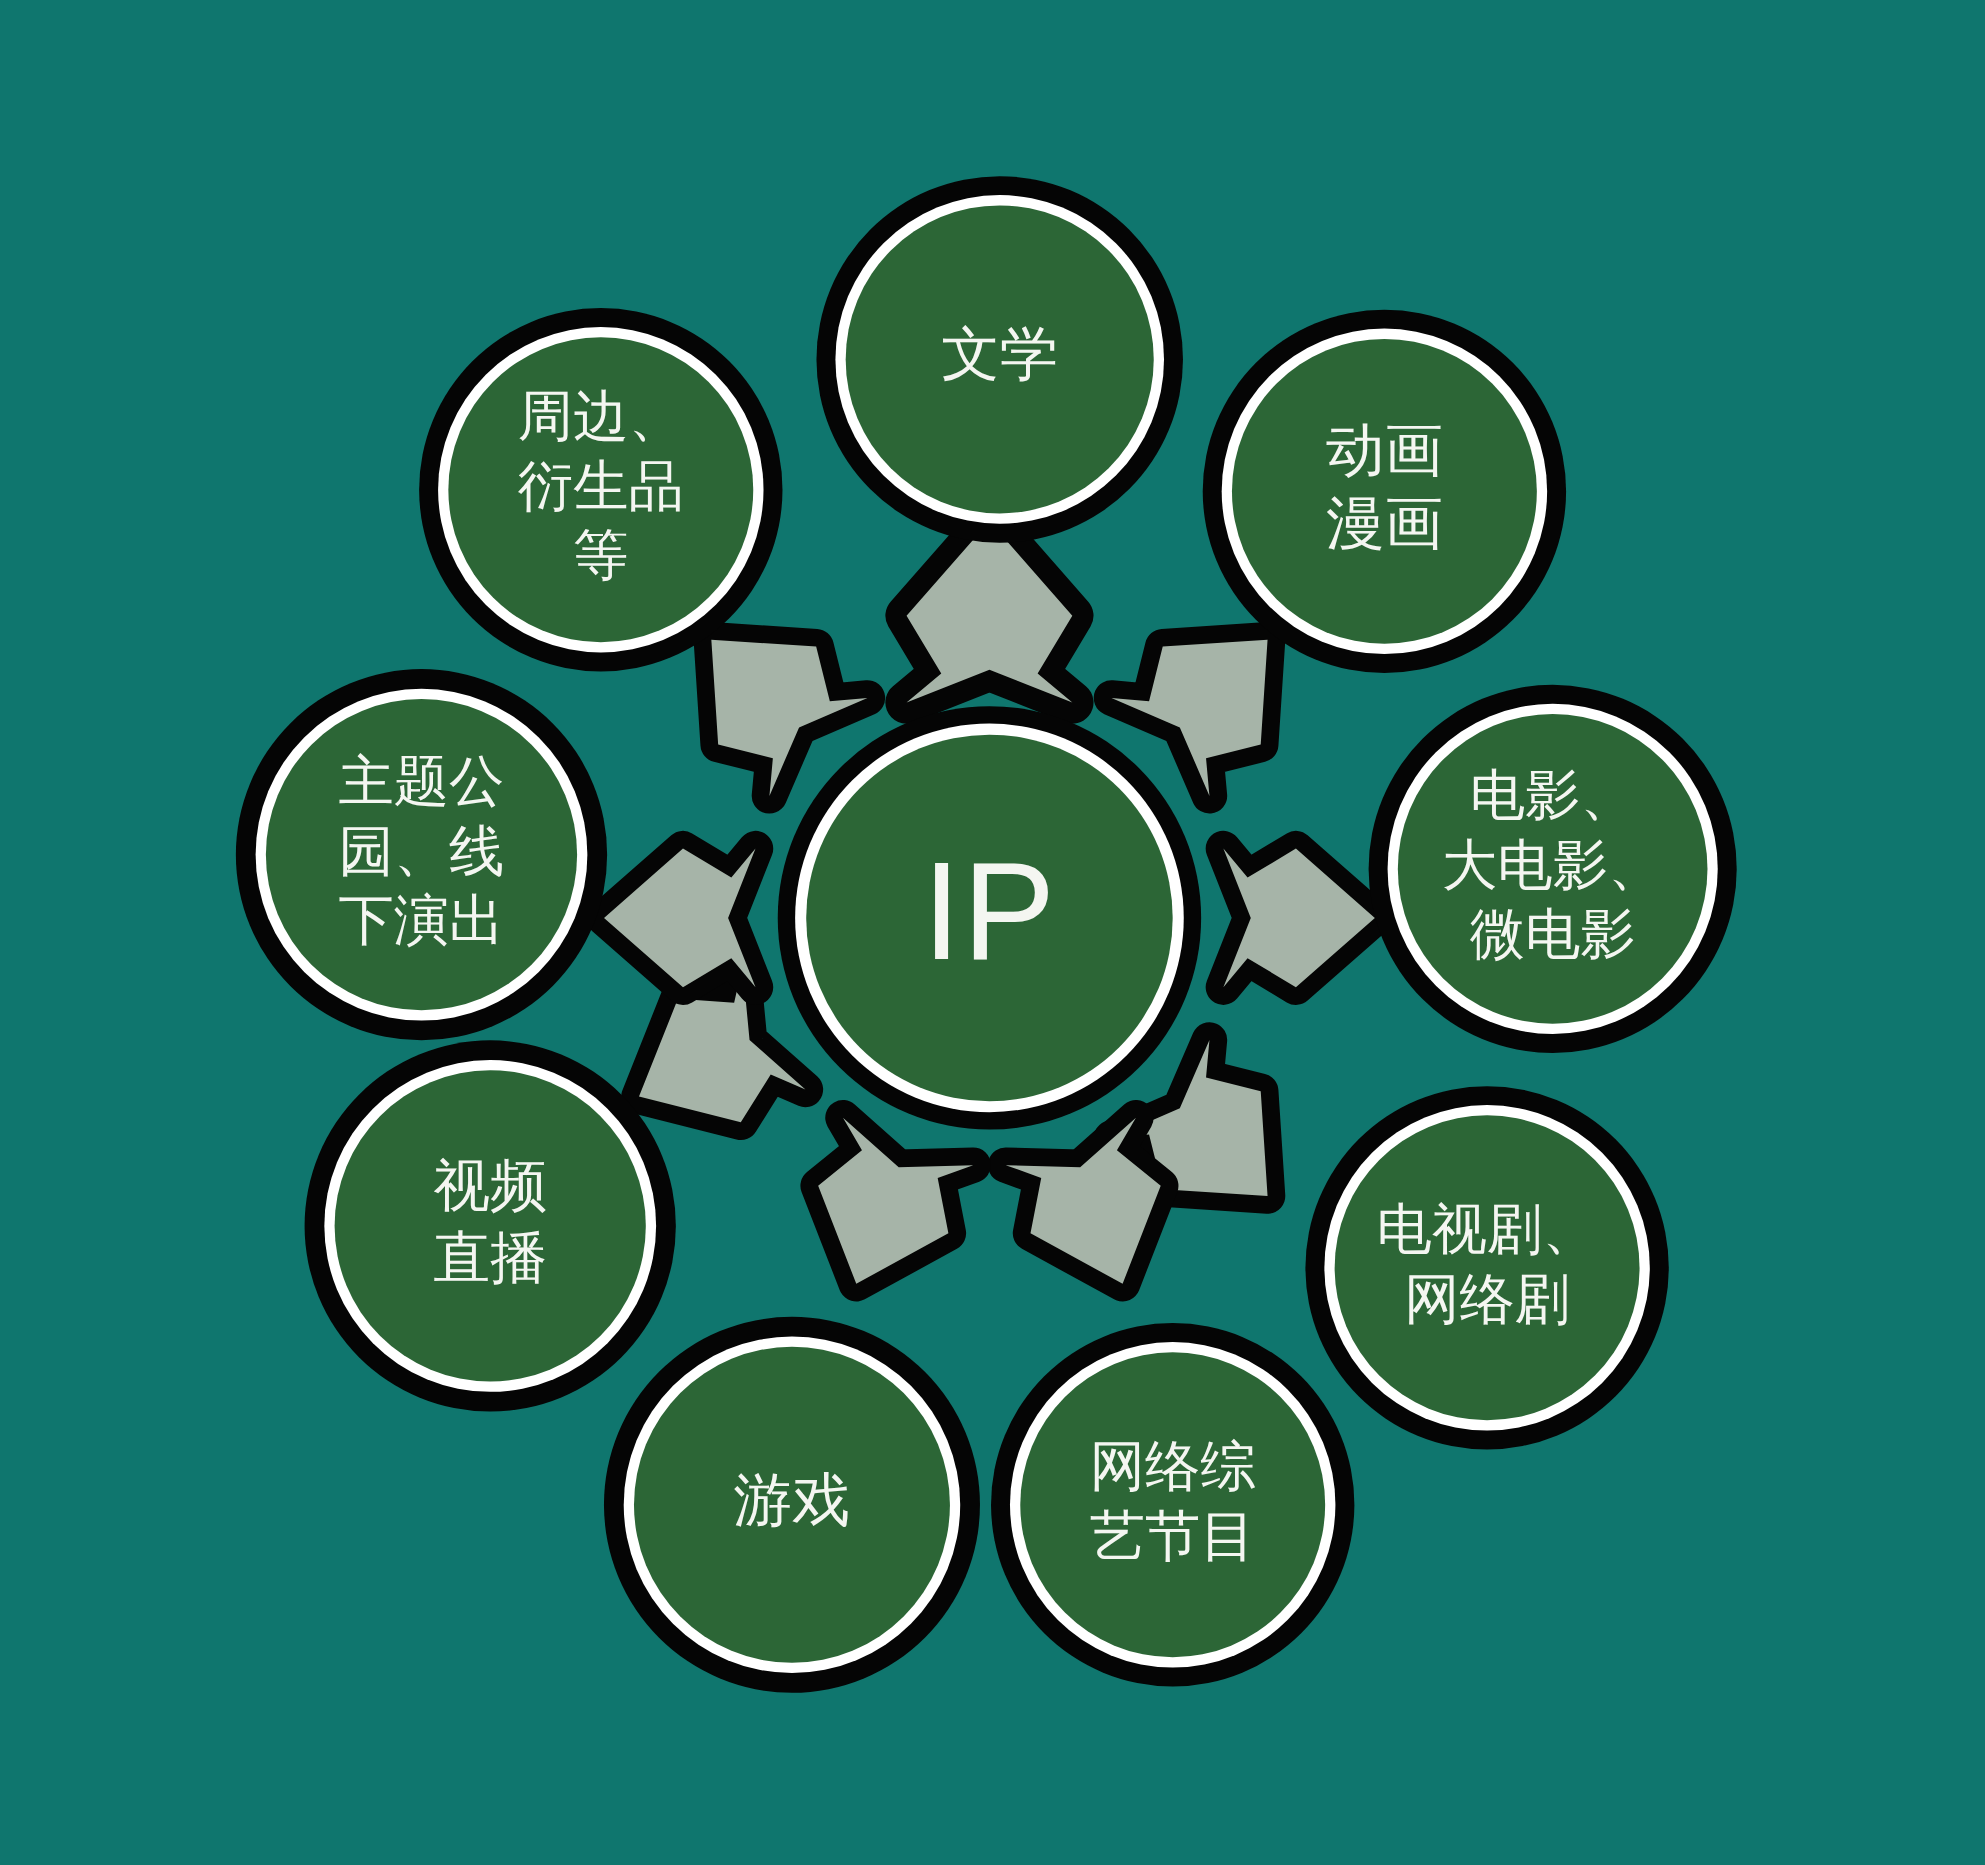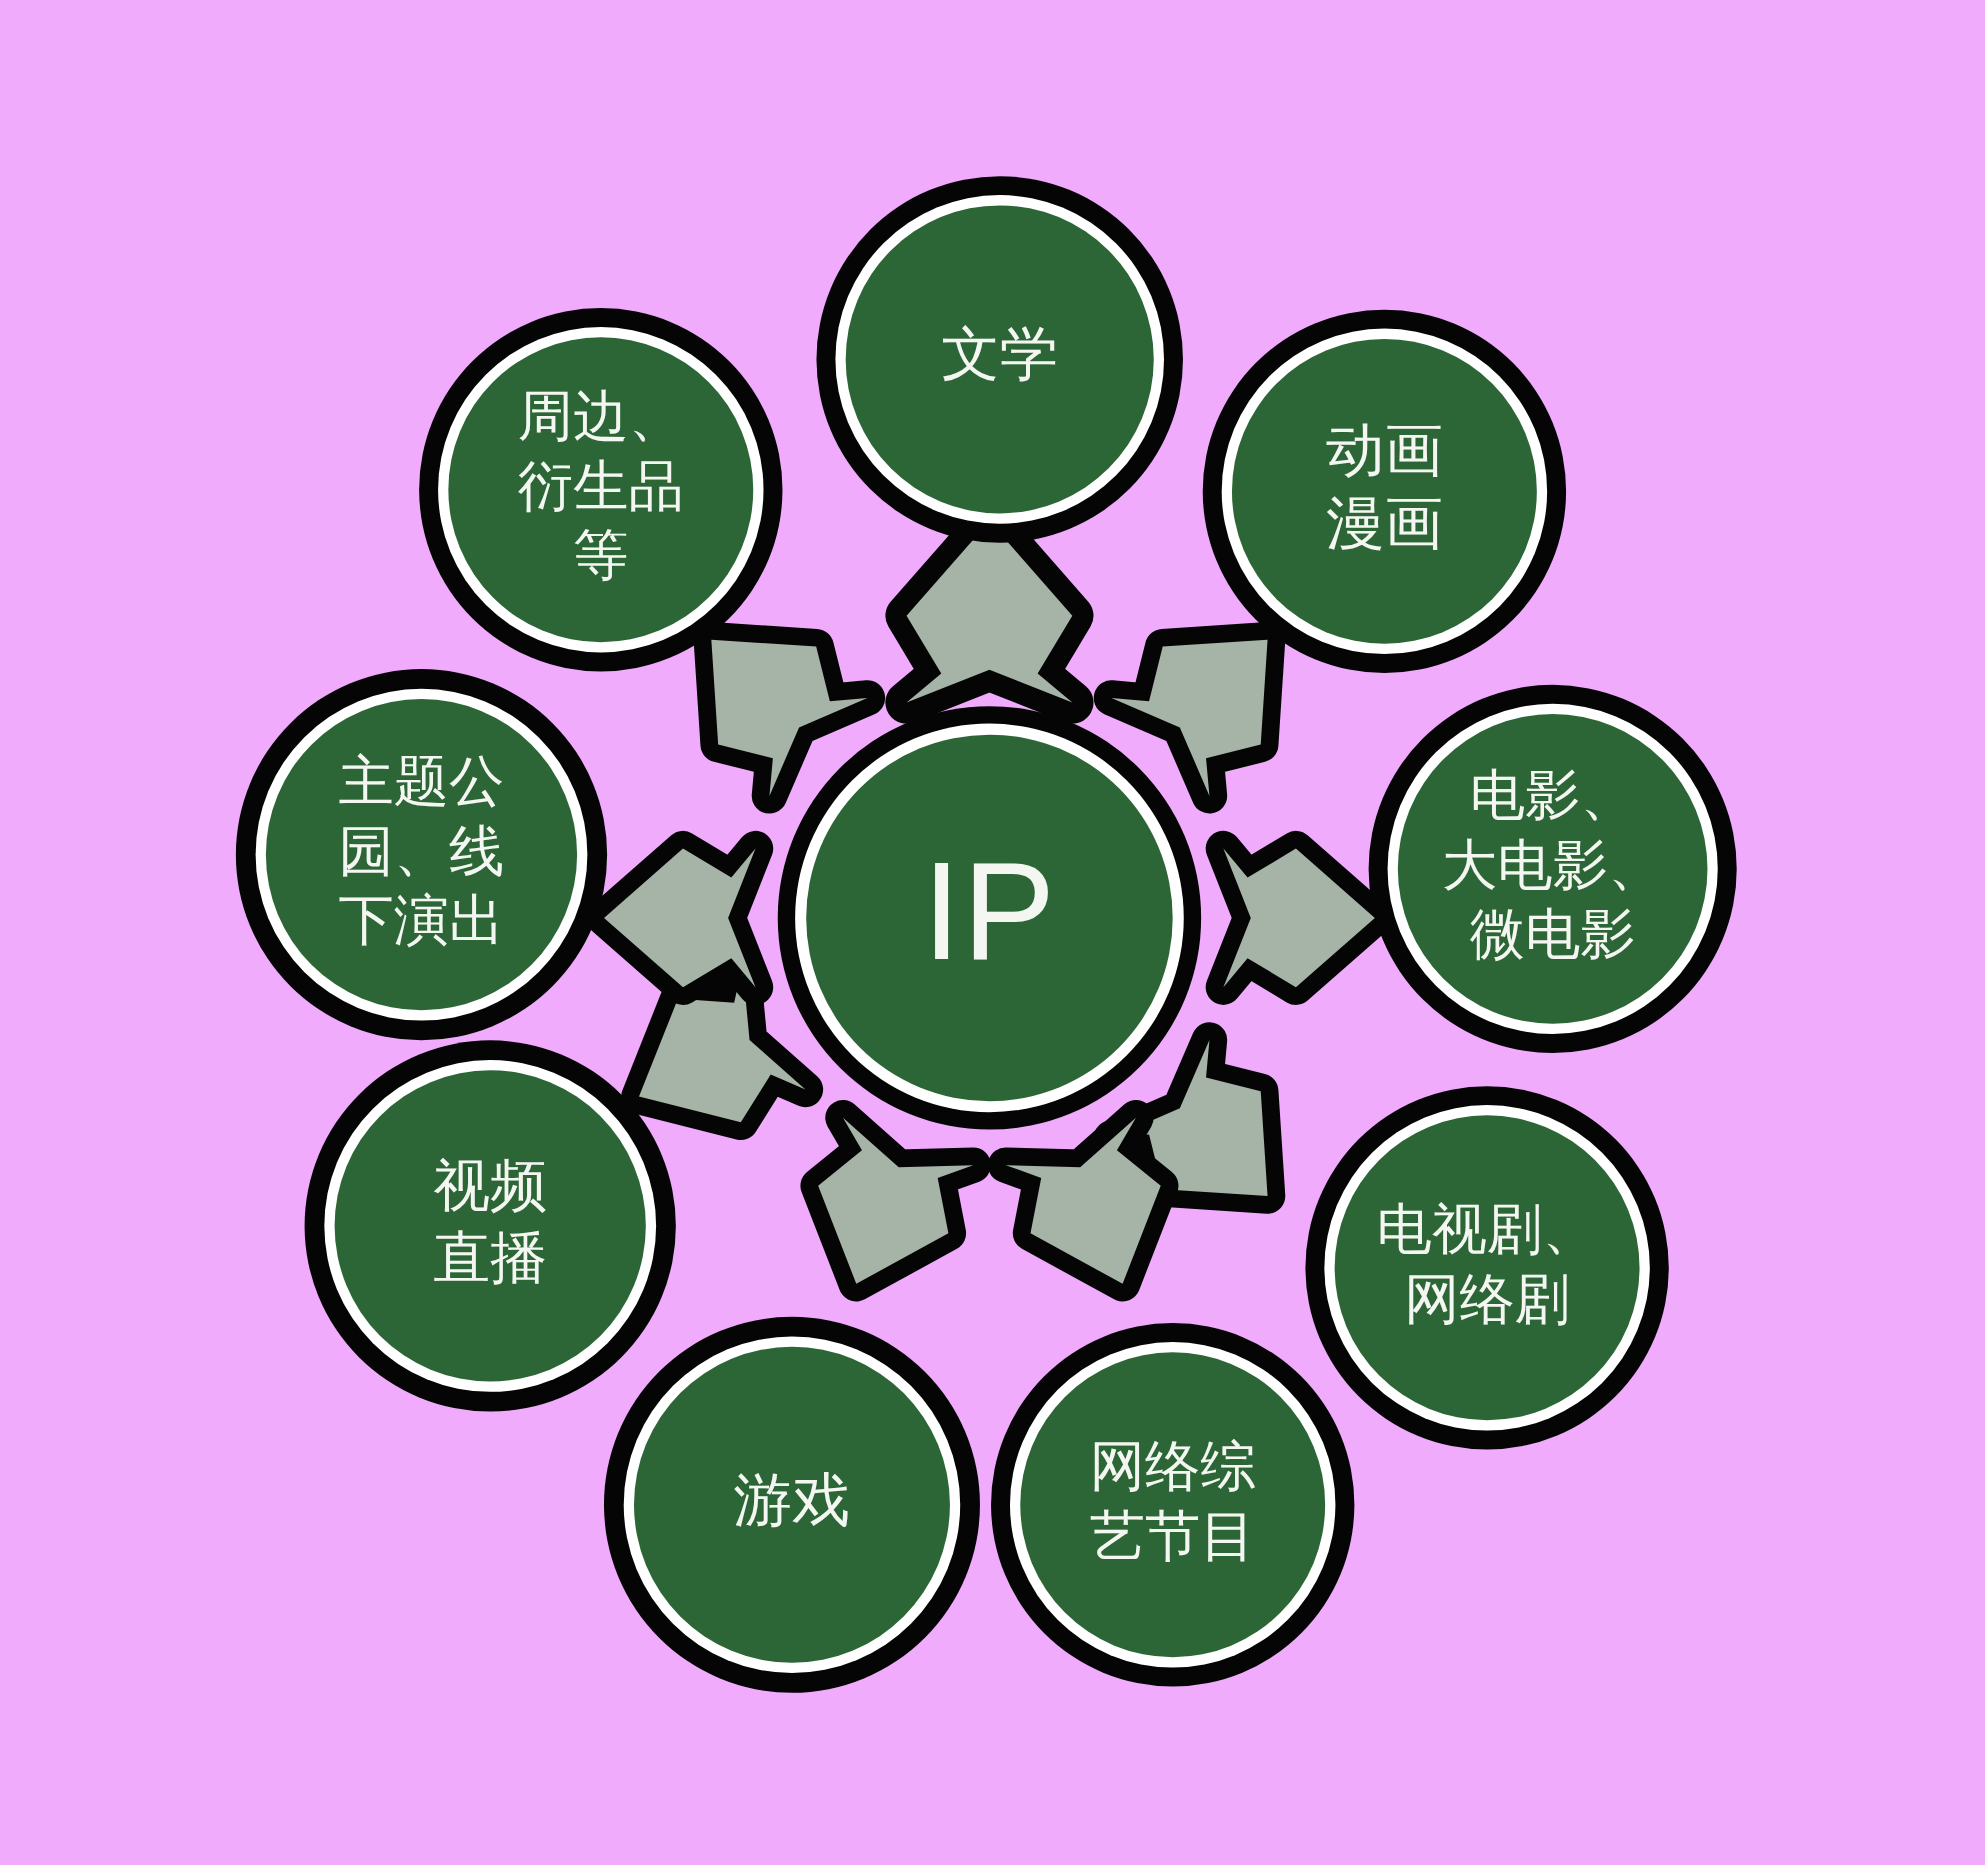--- a/index.html
+++ b/index.html
@@ -10,21 +10,21 @@
   body {
     width: 1986px;
     height: 1865px;
     font-family: "Liberation Sans", "DejaVu Sans", sans-serif;
     overflow: hidden;
   }
   #diagram-root {
     position: relative;
     width: 1986px;
     height: 1865px;
-    background: #f0abfc;
+    background: #0f766e;
   }
   svg#diagram-svg {
     position: absolute;
     top: 0;
     left: 0;
     width: 1986px;
     height: 1865px;
     display: block;
   }
   .node-label {

